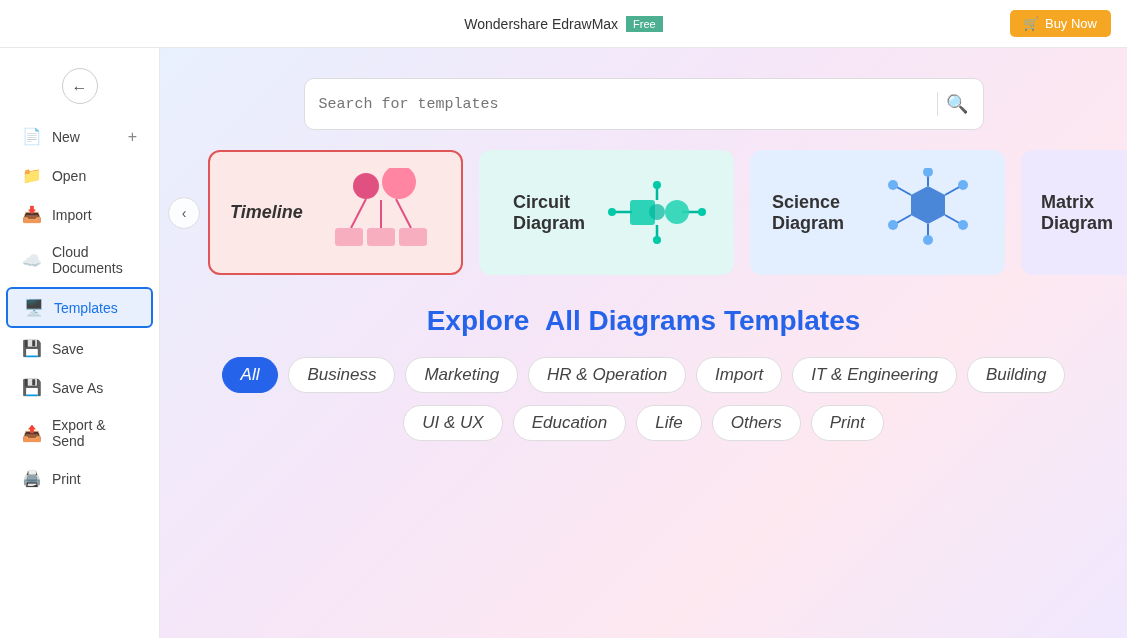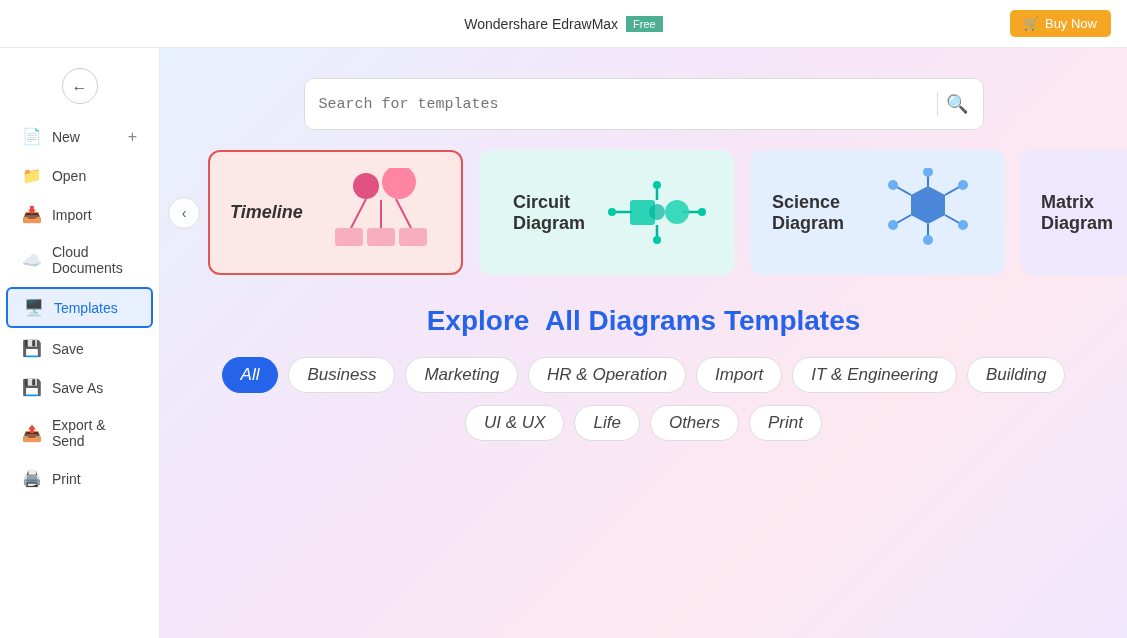--- a/index.html
+++ b/index.html
@@ -368,20 +368,21 @@
         <div class="filter-chip">Business</div>
         <div class="filter-chip">Marketing</div>
         <div class="filter-chip">HR &amp; Operation</div>
         <div class="filter-chip">Import</div>
         <div class="filter-chip">IT &amp; Engineering</div>
         <div class="filter-chip">Building</div>
       </div>
 
       <div class="filter-row">
         <div class="filter-chip">UI &amp; UX</div>
+        <div class="filter-chip">Education</div>
         <div class="filter-chip">Life</div>
         <div class="filter-chip">Others</div>
         <div class="filter-chip">Print</div>
       </div>
     </div>
 
   </div>
 </div>
 
 </body></html>

